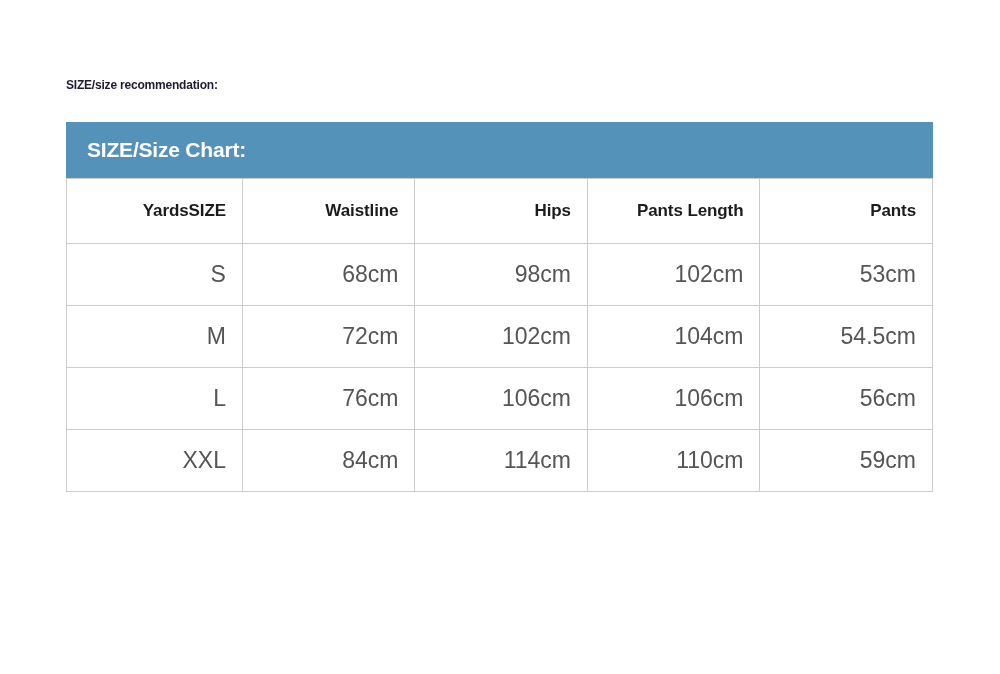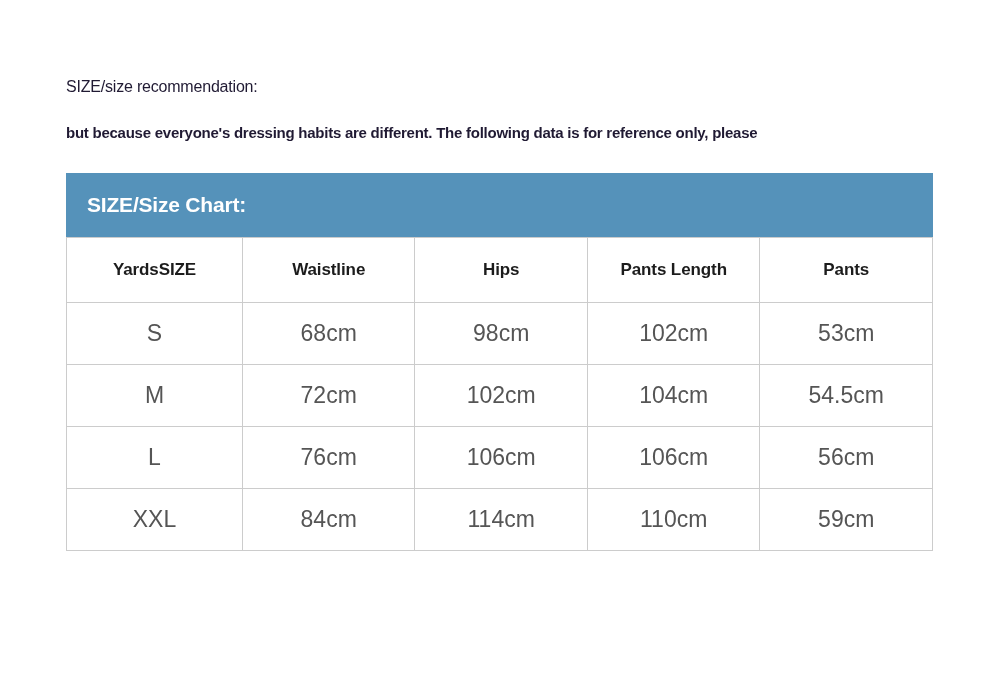--- a/index.html
+++ b/index.html
@@ -23,60 +23,60 @@
     overflow: hidden;
   }
   .content {
     position: absolute;
     left: 66px;
     top: 0;
     width: 867px;
   }
   .rec-title {
     margin: 78px 0 0 0;
-    font-size: 16px;
-    font-weight: normal;
+    font-size: 12px;
+    font-weight: bold;
     color: #201a33;
     letter-spacing: -0.2px;
   }
   .rec-body {
     margin-top: 27px;
     font-size: 15px;
     font-weight: bold;
     color: #201a33;
     line-height: 19.5px;
     letter-spacing: -0.25px;
   }
   .size-chart {
     margin-top: 30px;
   }
   .chart-title-bar {
-    height: 64px;
+    height: 56px;
     background: var(--title-bar-bg);
     display: flex;
     align-items: center;
     padding-left: 21px;
   }
   .chart-title-bar .chart-title {
     color: var(--title-text);
     font-size: 21px;
     font-weight: bold;
     letter-spacing: -0.2px;
   }
   table.size-table {
     width: 867px;
     border-collapse: collapse;
     table-layout: fixed;
   }
   table.size-table th,
   table.size-table td {
     border: 1px solid var(--border-color);
-    text-align: center;
+    text-align: right;
     vertical-align: middle;
-    padding: 8px;
+    padding: 16px;
   }
   table.size-table th {
     height: 65px;
     font-size: 17px;
     font-weight: bold;
     color: var(--header-text);
     letter-spacing: -0.1px;
   }
   table.size-table td {
     height: 62px;
@@ -88,21 +88,20 @@
   col.c-first { width: 20.4%; }
 </style>
 </head>
 <body>
 
 <div class="content">
 
   <h1 class="rec-title">SIZE/size recommendation:</h1>
 
   <div class="rec-body">
-    <div>but because everyone's dressing habits are different. The following data is for reference only, please</div>
   </div>
 
   <div class="size-chart">
 
     <div class="chart-title-bar">
       <span class="chart-title">SIZE/Size Chart:</span>
     </div>
 
     <table class="size-table">
       <colgroup>

